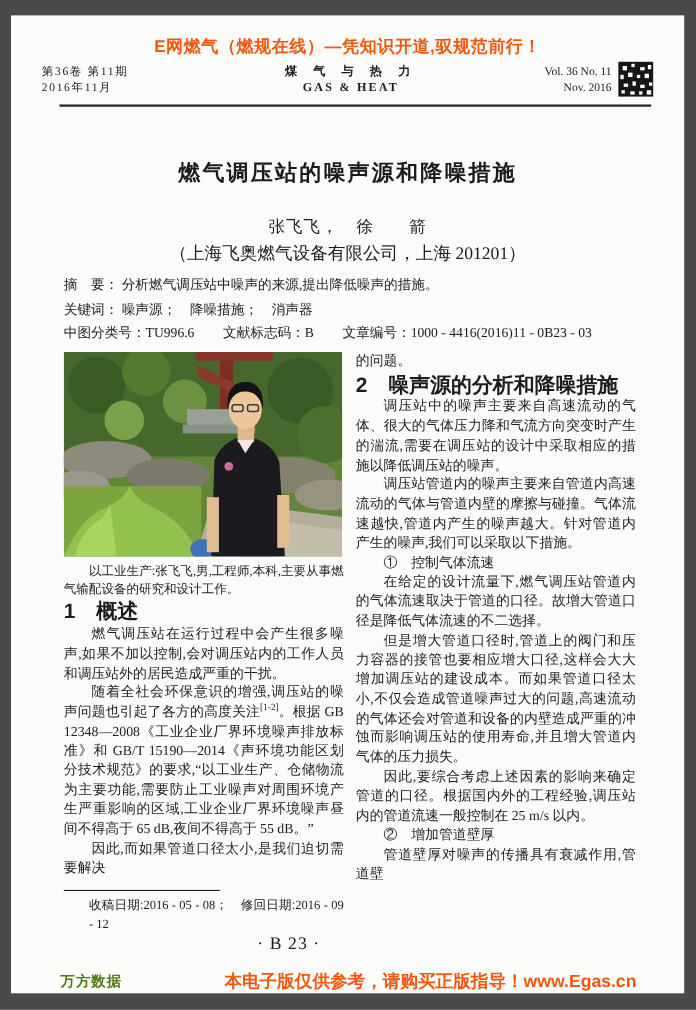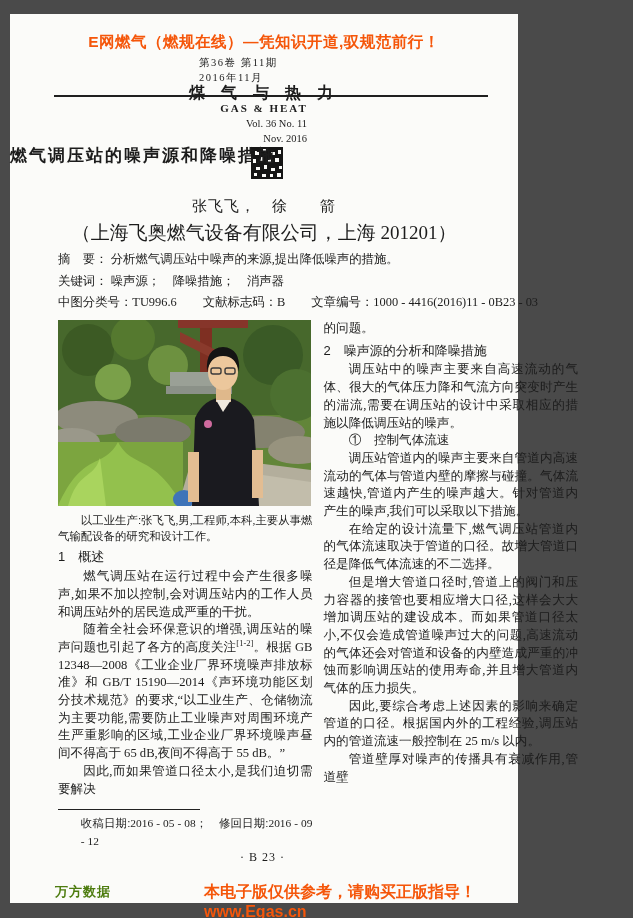--- a/index.html
+++ b/index.html
@@ -3,87 +3,87 @@
 <meta charset="utf-8">
 <style>
   html,body{margin:0;padding:0;}
   body{
     width:633px;height:918px;position:relative;overflow:hidden;
     background:#4a4a4a;
     font-family:"Liberation Serif","DejaVu Serif",serif;
     color:#1c1c1c;
   }
   .page{
-    position:absolute;left:10px;top:14px;width:508px;height:889px;
+    position:absolute;left:10px;top:14px;width:612px;height:889px;
     background:#fbfbf9;
   }
   .banner-top{
     position:absolute;top:18px;left:0;width:100%;text-align:center;
     font-family:"Liberation Sans","DejaVu Sans",sans-serif;
     font-weight:bold;font-size:15.5px;letter-spacing:.5px;
   }
   
   .jheader{
     position:absolute;top:41px;left:28px;right:28px;
-    display:flex;align-items:center;flex-direction:column;
+    display:flex;align-items:flex-end;
   }
   .jh-left{width:130px;font-size:10.5px;line-height:15px;letter-spacing:1.5px;}
   .jh-center{flex:1;text-align:center;}
-  .jh-center .cn{font-size:16px;font-weight:bold;letter-spacing:6px;line-height:16px;}
+  .jh-center .cn{font-size:11px;font-weight:bold;letter-spacing:6px;line-height:16px;}
   .jh-center .en{font-size:11px;font-weight:bold;letter-spacing:2px;line-height:15px;}
   .jh-right{width:86px;text-align:right;font-size:10.5px;line-height:15px;}
   .jh-qr{width:32px;height:32px;margin-left:6px;margin-top:1px;flex:0 0 auto;}
   .header-rule{
     position:absolute;top:81px;left:44px;right:30px;
     border-top:2px solid #1f1f1f;
   }
   
   .title{
-    position:absolute;top:130px;left:0;width:100%;text-align:left;
-    font-size:17px;font-weight:bold;letter-spacing:2px;
+    position:absolute;top:130px;left:0;width:100%;text-align:center;
+    font-size:20px;font-weight:bold;letter-spacing:2px;
   }
   .authors{
     position:absolute;top:183px;left:0;width:100%;text-align:center;
     font-size:15px;letter-spacing:1px;
   }
   .affiliation{
     position:absolute;top:206px;left:0;width:100%;text-align:center;
-    font-size:19px;
+    font-size:16px;
   }
   
   .meta{
     position:absolute;top:235px;left:48px;width:520px;
     font-size:12.4px;line-height:21.5px;
   }
   .blab{font-family:"Liberation Sans","DejaVu Sans",sans-serif;font-weight:normal;}
   .meta .gap{display:inline-block;width:26px;}
   
   .columns{
     position:absolute;top:306px;left:48px;width:520px;
     display:flex;gap:11px;
   }
   .col{width:255px;font-size:12.6px;line-height:17.7px;text-align:justify;}
   .col p{margin:0;text-indent:2em;}
   .col p.noindent{text-indent:0;}
   .sec{
     font-family:"Liberation Sans","DejaVu Sans",sans-serif;
-    font-weight:normal;font-size:13px;margin:4px 0 2px 0;text-indent:0;
+    font-weight:bold;font-size:19px;margin:4px 0 2px 0;text-indent:0;
   }
   sup.ref{font-size:8.5px;line-height:0;}
   .photo{display:block;width:253px;height:186px;}
   .bio{
     margin-top:6px;font-size:11.4px;line-height:16.2px;text-align:justify;
     text-indent:2em;
   }
   .footnote-rule{margin-top:11px;width:142px;border-top:1.4px solid #222;}
   .footnote{margin-top:5px;font-size:11.4px;padding-left:2em;text-indent:0;}
   
   .pageno{
     position:absolute;top:836px;left:0;width:505px;text-align:center;
-    font-size:12px;letter-spacing:1px;
+    font-size:16px;letter-spacing:1px;
   }
   .wanfang{
     position:absolute;top:869px;left:45px;
     font-family:Liberation Serif, serif;
     font-weight:bold;font-size:13px;color:#4d7c0f;letter-spacing:1px;
   }
   .banner-bottom{
     position:absolute;top:868px;left:194px;
     font-family:"Liberation Sans","DejaVu Sans",sans-serif;
     font-weight:bold;font-size:16px;
@@ -212,25 +212,26 @@
       <div class="footnote-rule"></div>
       <div class="footnote">
         <span class="blab">收稿日期:</span><span>2016 - 05 - 08；</span>　<span class="blab">修回日期:</span><span>2016 - 09 - 12</span>
       </div>
     </div>
 
     <div class="col">
       <p class="noindent">的问题。</p>
       <div class="sec">2　噪声源的分析和降噪措施</div>
       <p>调压站中的噪声主要来自高速流动的气体、很大的气体压力降和气流方向突变时产生的湍流,需要在调压站的设计中采取相应的措施以降低调压站的噪声。</p>
+      <p>调压站管道内的噪声主要来自管道内高速流动的气体与管道内壁的摩擦与碰撞。气体流速越快,管道内产生的噪声越大。针对管道内产生的噪声,我们可以采取以下措施。</p>
       <p>①　控制气体流速</p>
-      <p>调压站管道内的噪声主要来自管道内高速流动的气体与管道内壁的摩擦与碰撞。气体流速越快,管道内产生的噪声越大。针对管道内产生的噪声,我们可以采取以下措施。</p>
       <p>在给定的设计流量下,燃气调压站管道内的气体流速取决于管道的口径。故增大管道口径是降低气体流速的不二选择。</p>
       <p>但是增大管道口径时,管道上的阀门和压力容器的接管也要相应增大口径,这样会大大增加调压站的建设成本。而如果管道口径太小,不仅会造成管道噪声过大的问题,高速流动的气体还会对管道和设备的内壁造成严重的冲蚀而影响调压站的使用寿命,并且增大管道内气体的压力损失。</p>
       <p>因此,要综合考虑上述因素的影响来确定管道的口径。根据国内外的工程经验,调压站内的管道流速一般控制在 25 m/s 以内。</p>
+      <p>②　增加管道壁厚</p>
       <p>管道壁厚对噪声的传播具有衰减作用,管道壁</p>
     </div>
   </div>
 
   <div class="pageno">· B 23 ·</div>
   <div class="wanfang">万方数据</div>
   <div class="banner-bottom accent">本电子版仅供参考，请购买正版指导！www.Egas.cn</div>
 
 </div>
 

